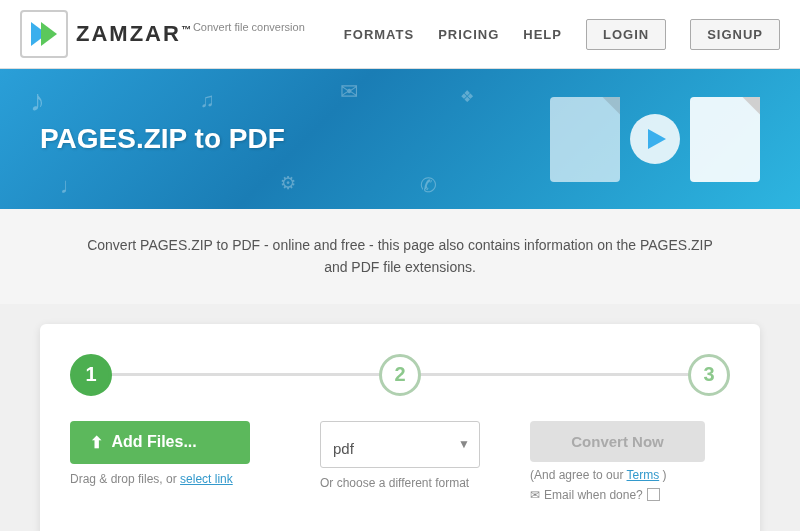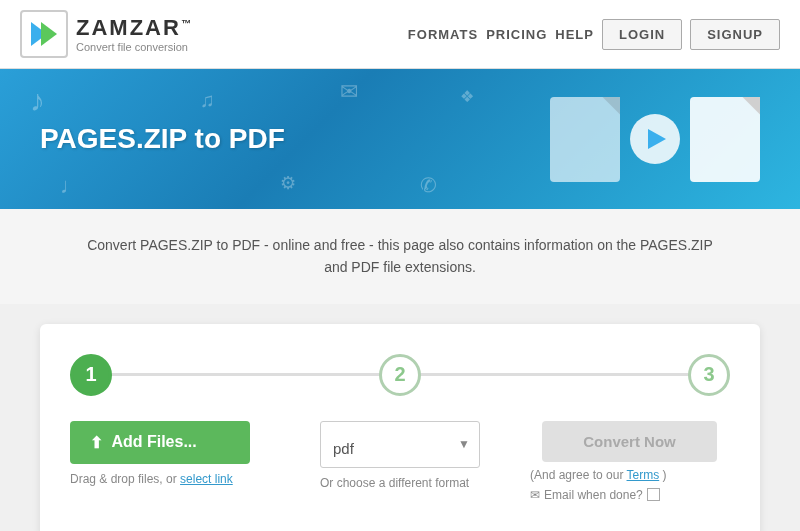--- a/index.html
+++ b/index.html
@@ -24,40 +24,40 @@
       height: 48px;
       border: 2px solid #ccc;
       border-radius: 4px;
       display: flex;
       align-items: center;
       justify-content: center;
       background: #fff;
     }
     .logo-text-area {
       display: flex;
-      flex-direction: column;
+      flex-direction: row;
     }
     .logo-name {
       font-size: 22px;
       font-weight: bold;
       color: #333;
       letter-spacing: 2px;
     }
     .logo-tm {
       font-size: 10px;
       vertical-align: super;
     }
     .logo-sub {
       font-size: 11px;
       color: #888;
     }
     .nav-area {
       display: flex;
       align-items: center;
-      gap: 8px;
+      gap: 24px;
     }
     .nav-link {
       font-size: 13px;
       color: #555;
       text-decoration: none;
       letter-spacing: 1px;
       font-weight: bold;
       cursor: pointer;
     }
     .nav-btn {
@@ -263,21 +263,20 @@
     .convert-btn {
       background: #e0e0e0;
       color: #aaa;
       border: none;
       border-radius: 4px;
       padding: 12px 20px;
       font-size: 15px;
       font-weight: bold;
       cursor: pointer;
       width: 175px;
-      margin-left: 12px;
     }
     .terms-text {
       font-size: 12px;
       color: #888;
       margin-top: 6px;
     }
     .terms-link {
       color: #3399cc;
       text-decoration: underline;
     }

